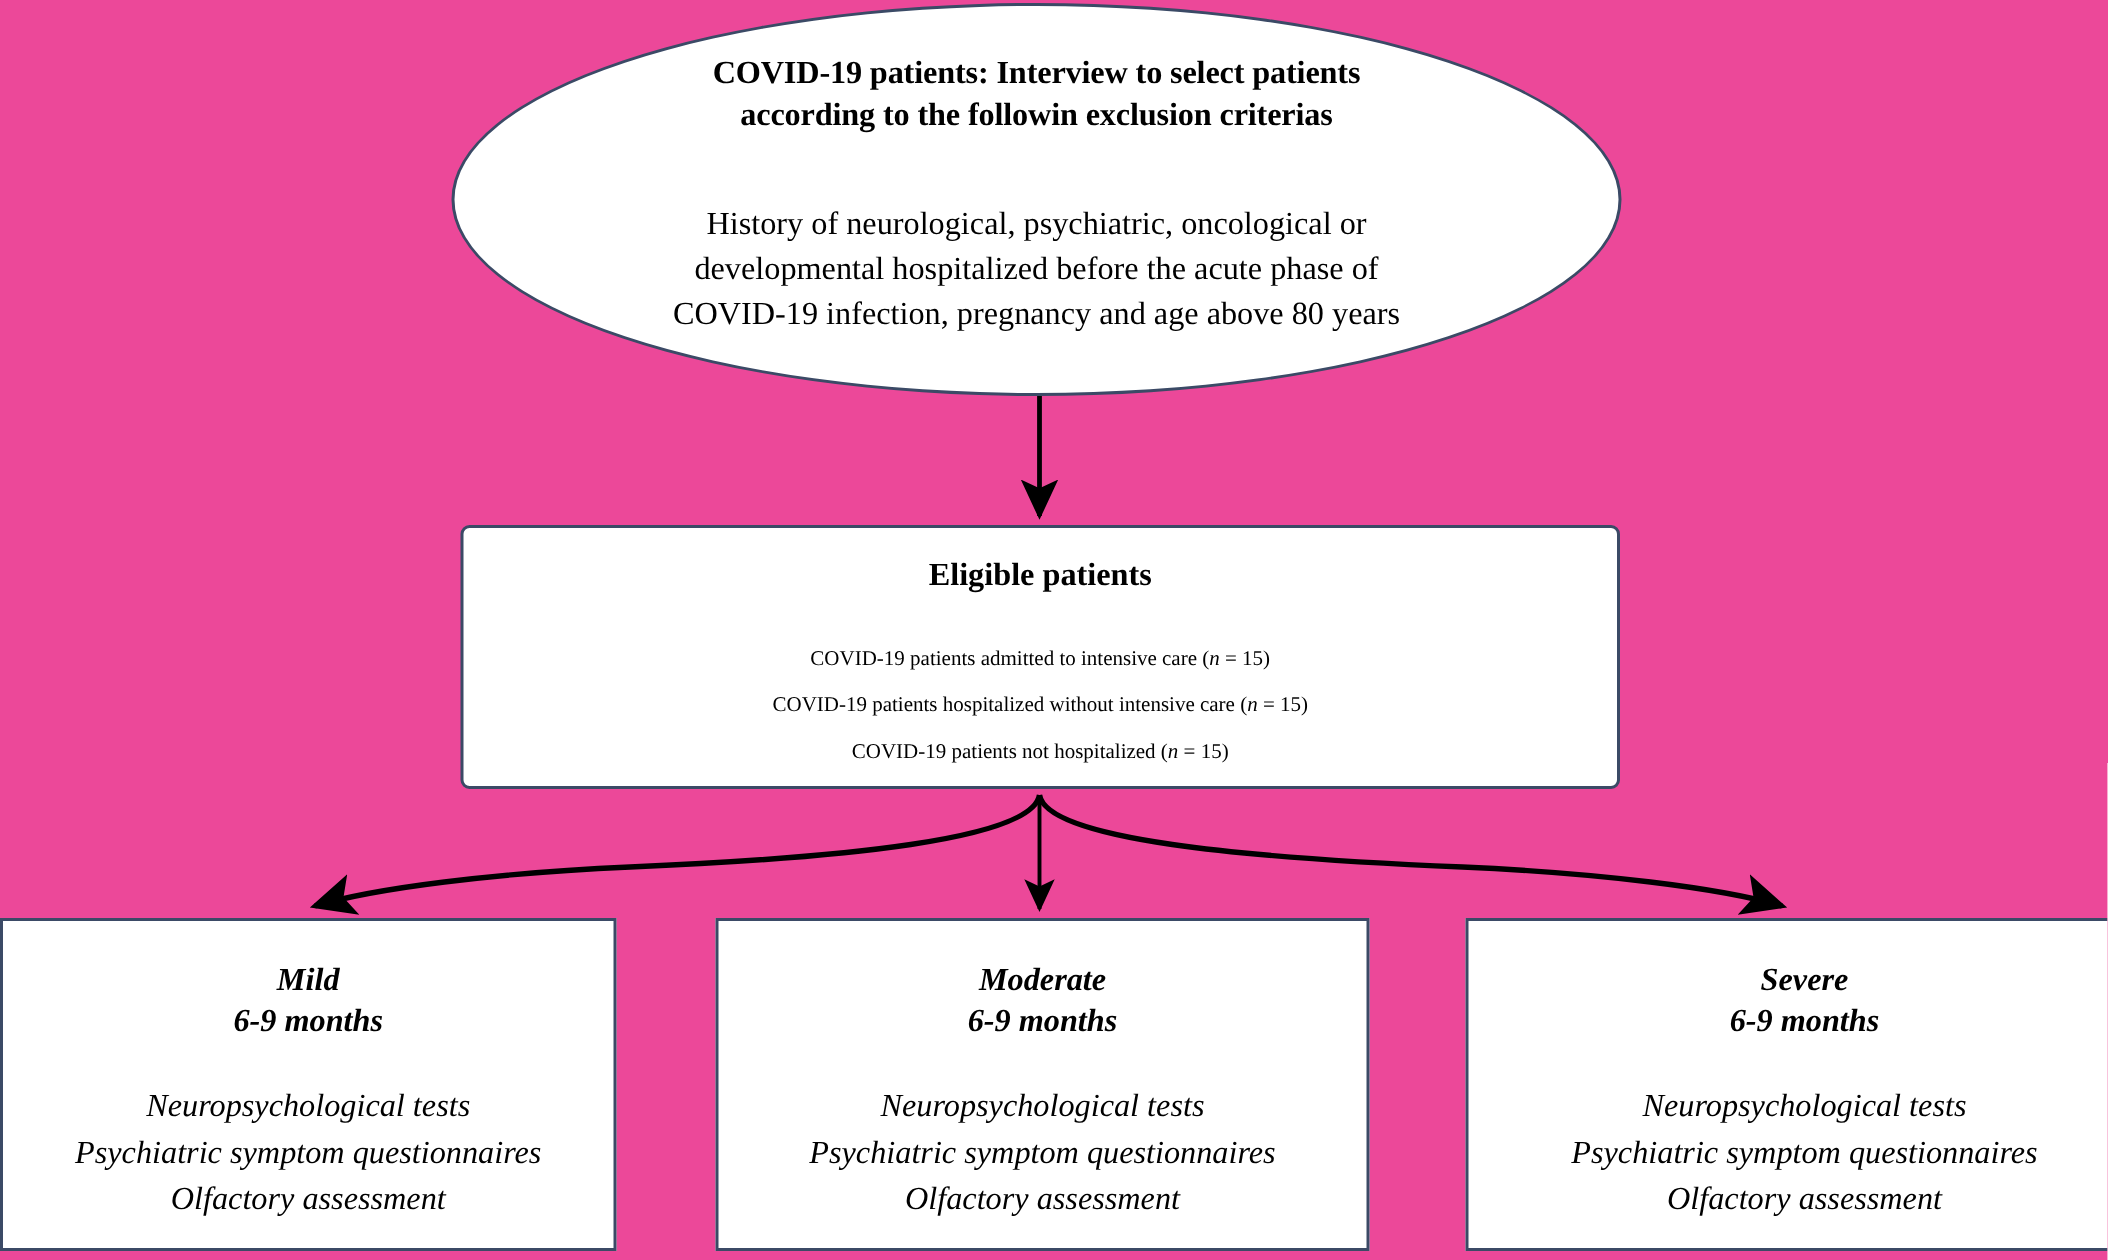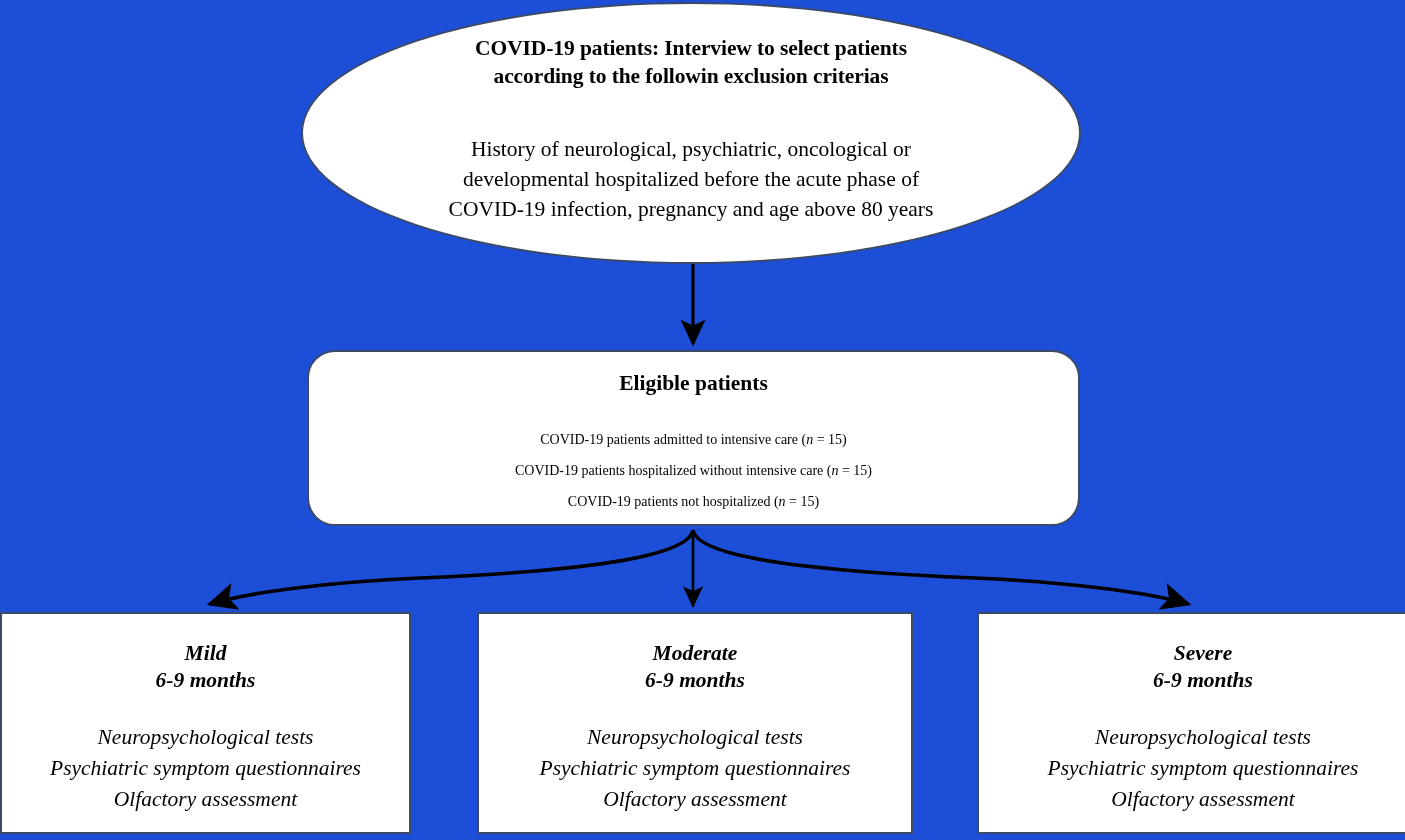--- a/index.html
+++ b/index.html
@@ -8,21 +8,21 @@
     background: #ffffff;
   }
   body {
     font-family: "Liberation Serif", "DejaVu Serif", serif;
     color: #000000;
   }
   #canvas {
     position: relative;
     width: 1405px;
     height: 840px;
-    background: #1d4ed8;
+    background: #ec4899;
     overflow: hidden;
   }
   #edges {
     position: absolute;
     left: 0;
     top: 0;
     width: 1405px;
     height: 840px;
     pointer-events: none;
   }
@@ -62,21 +62,21 @@
     width: 620px;
   }
 
   
   .eligible-node {
     left: 307px;
     top: 350px;
     width: 773px;
     height: 176px;
     border: 2px solid #3b4a66;
-    border-radius: 28px;
+    border-radius: 6px;
     justify-content: flex-start;
     padding-top: 18px;
   }
   .eligible-node .title {
     font-weight: bold;
     font-size: 21.5px;
     line-height: 26px;
   }
   .eligible-node .body {
     margin-top: 28px;

